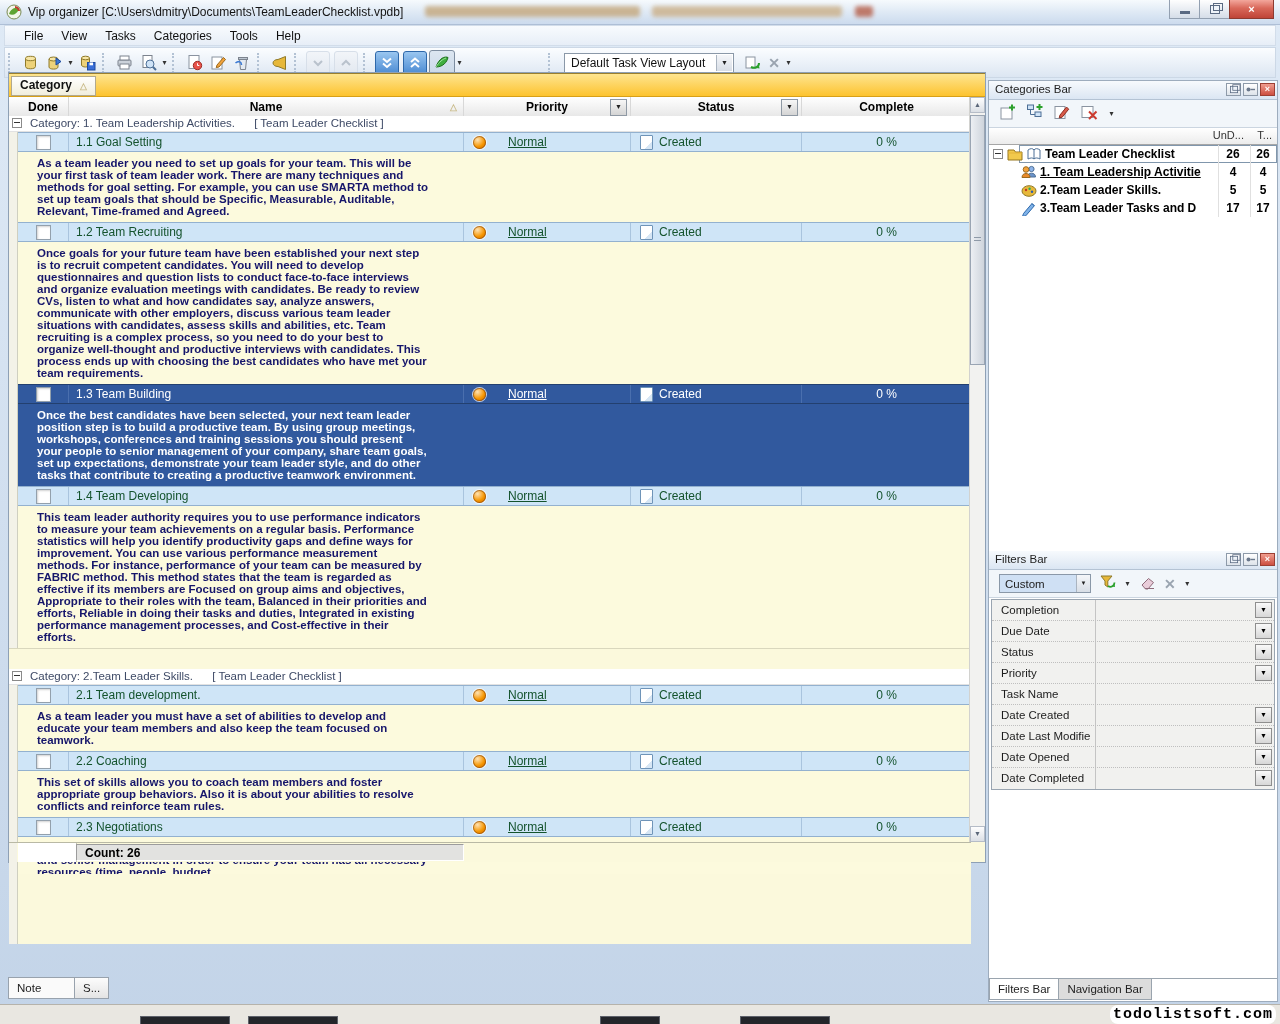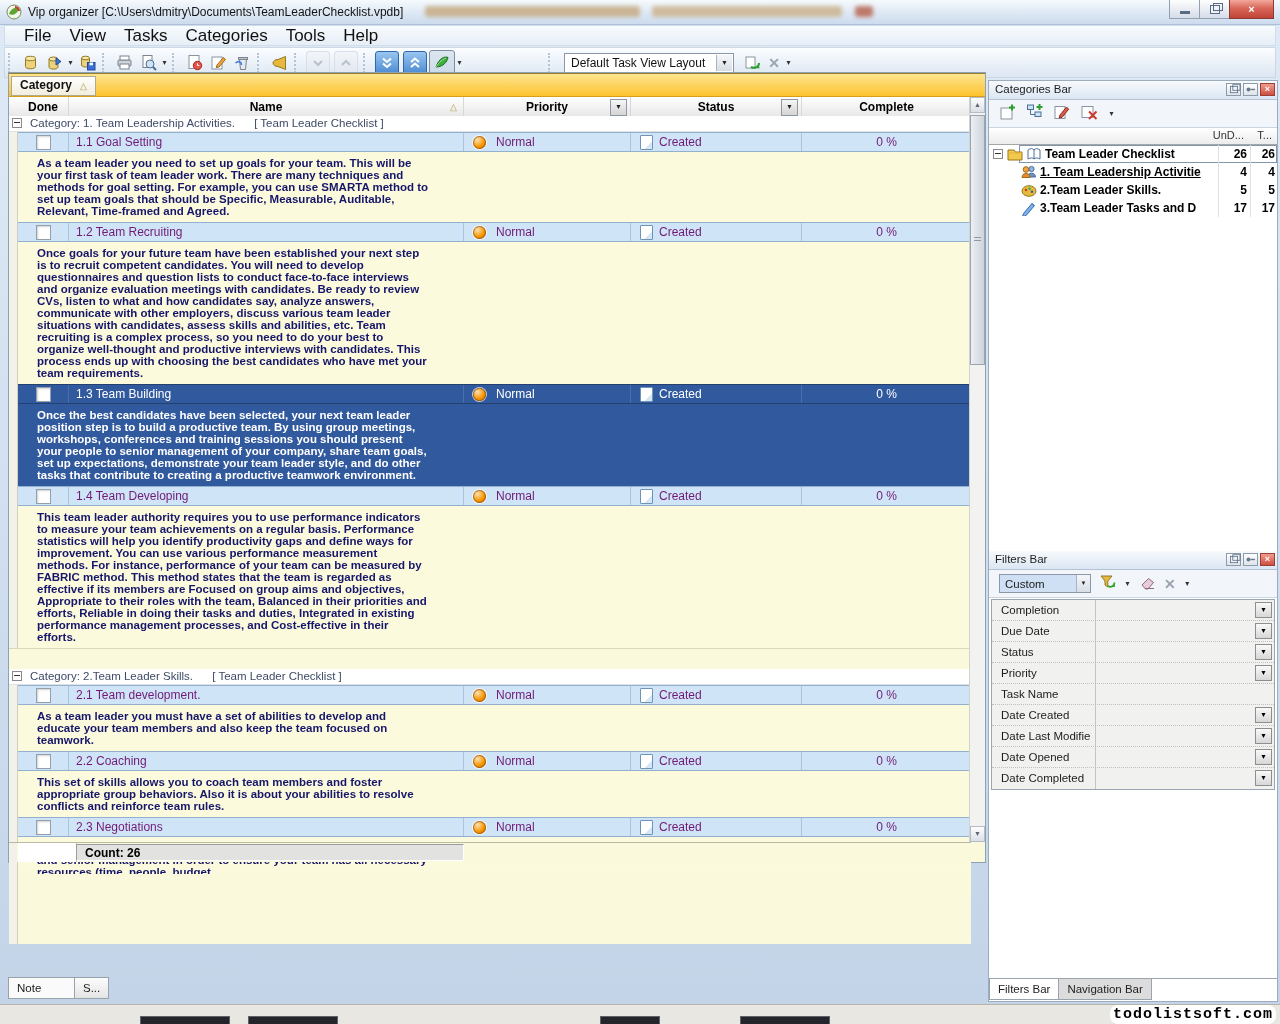--- a/index.html
+++ b/index.html
@@ -19,21 +19,21 @@
   .wbtn.close{width:43px;background:linear-gradient(#f3a79c,#d9685a 45%,#bf4437);color:#fff;
     border-color:#8d3a30;font-weight:bold;}
   .glyph-min{display:block;width:10px;height:3px;background:#5a6a82;margin-top:7px;}
   .glyph-restore{display:block;width:8px;height:7px;border:1px solid #5a6a82;position:relative;background:#eef3f9;}
   .glyph-restore::before{content:"";position:absolute;left:2px;top:-3px;width:8px;height:6px;border:1px solid #5a6a82;}
 
   
   .menubar{position:absolute;left:4px;right:4px;top:25px;height:21px;
     background:linear-gradient(#f8fbfe,#e7eef7);border:1px solid #d2ddea;
     display:flex;align-items:center;padding-left:10px;box-sizing:border-box;}
-  .menu-item{font-size:17px;color:#101010;padding:2px 9px;}
+  .menu-item{font-size:12px;color:#101010;padding:2px 9px;}
 
   
   .toolbar{position:absolute;left:4px;right:4px;top:47px;height:31px;
     background:linear-gradient(#fbfdff,#dce6f2);border:1px solid #ccd8e6;
     display:flex;align-items:center;box-sizing:border-box;}
   .grip{width:4px;height:20px;border-left:2px dotted #b3c2d4;margin:0 4px 0 3px;}
   .tbtn{width:24px;height:24px;display:flex;align-items:center;justify-content:center;position:relative;}
   .tbtn.small{width:20px;}
   .dd-arrow{font-size:8px;color:#333;width:9px;text-align:center;}
   .blue-btn{width:22px;height:22px;border:1px solid #2e68aa;border-radius:3px;
@@ -70,26 +70,26 @@
     background:linear-gradient(90deg,#f3f2e8 8px,#cfcfc0 8px,#cfcfc0 9px,#fbf9dc 9px);}
   .grow{height:15px;line-height:15px;background:#fff;border-bottom:1px solid #e2e2e2;
     position:relative;font-size:11.5px;color:#3e4a66;}
   .exp{position:absolute;left:3px;top:2px;width:10px;height:10px;background:#fff;
     border:1px solid #8a8a8a;box-sizing:border-box;}
   .exp::after{content:"";position:absolute;left:1px;right:1px;top:3px;height:1px;background:#333;}
   .glabel{margin-left:21px;}
   .gsuffix{margin-left:16px;}
   .trow{margin-left:9px;width:953px;height:20px;background:#cfe5f7;
     border-top:1px solid #93b1cf;border-bottom:1px solid #93b1cf;box-sizing:border-box;
-    position:relative;font-size:12px;color:#701a75;}
+    position:relative;font-size:12px;color:#14532d;}
   .cell{position:absolute;top:0;height:18px;display:flex;align-items:center;
     border-right:1px solid #a9c4de;box-sizing:border-box;}
   .c-done{left:0;width:51px;justify-content:center;}
   .c-name{left:51px;width:395px;padding-left:7px;}
-  .c-pri{left:446px;width:167px;padding-left:9px;gap:10px;}
+  .c-pri{left:446px;width:167px;padding-left:9px;gap:22px;text-decoration:underline;}
   .c-status{left:613px;width:171px;padding-left:9px;gap:6px;}
   .c-comp{left:784px;width:169px;justify-content:center;border-right:none;}
   .cb{width:13px;height:13px;background:#fff;border:1px solid #93a0ac;box-shadow:inset 1px 1px 2px rgba(0,0,0,.18);}
   .ball{width:13px;height:13px;border-radius:50%;
     background:radial-gradient(circle at 35% 30%,#ffe2b2,#f59500 55%,#bf5e00);
     box-shadow:inset 0 0 0 1px rgba(130,60,0,.55),0 0 0 1px rgba(255,255,255,.7);}
   .page-ic{width:11px;height:13px;border:1px solid #6f94b8;border-radius:1px;
     background:linear-gradient(135deg,#ffffff 70%,#d7e6f4 70%);}
   .drow{margin-left:9px;width:953px;background:#fcfadd;}
   .dtext{font-weight:bold;font-size:11.5px;line-height:12px;color:#16166b;
@@ -134,21 +134,21 @@
   .ptb{width:15px;height:13px;box-sizing:border-box;border:1px solid #8d9aa9;
     background:linear-gradient(#ffffff,#dde3ea);display:flex;align-items:center;justify-content:center;
     color:#44546a;font-size:9px;line-height:11px;}
   .ptb.close{background:linear-gradient(#f09c8e,#cd4f41);color:#fff;border-color:#9c3f33;font-weight:bold;}
   .p-toolbar{height:27px;border-bottom:1px solid #cbd5e0;background:#f2f6fa;
     display:flex;align-items:center;padding-left:10px;gap:9px;}
   .tree-colhdr{height:16px;border-bottom:1px solid #a6a6a6;background:linear-gradient(#ffffff,#ececec);
     position:relative;font-size:11px;color:#333;}
   .colh{position:absolute;top:1px;}
   .tree-row{height:18px;position:relative;font-weight:bold;font-size:12px;color:#000;line-height:18px;}
-  .cnt{position:absolute;top:0;text-align:right;font-weight:bold;}
+  .cnt{position:absolute;top:0;text-align:center;font-weight:bold;}
   .cnt1{right:30px;width:28px;border-left:1px solid #e0e0e0;}
   .cnt2{right:2px;width:24px;border-left:1px solid #e0e0e0;}
   .sel-outline{position:absolute;left:30px;right:0;top:0;bottom:0;border:1px solid #8096ac;}
   .tree-ic{position:absolute;top:1px;}
   .tree-label{position:absolute;top:0;white-space:nowrap;}
 
   .filt-combo{width:92px;height:19px;box-sizing:border-box;border:1px solid #8a98a8;
     background:#cfe0f4;position:relative;font-size:11.5px;color:#222;
     display:flex;align-items:center;padding-left:5px;}
   .filt-combo .arrowbtn{position:absolute;right:0;top:0;width:13px;height:17px;

